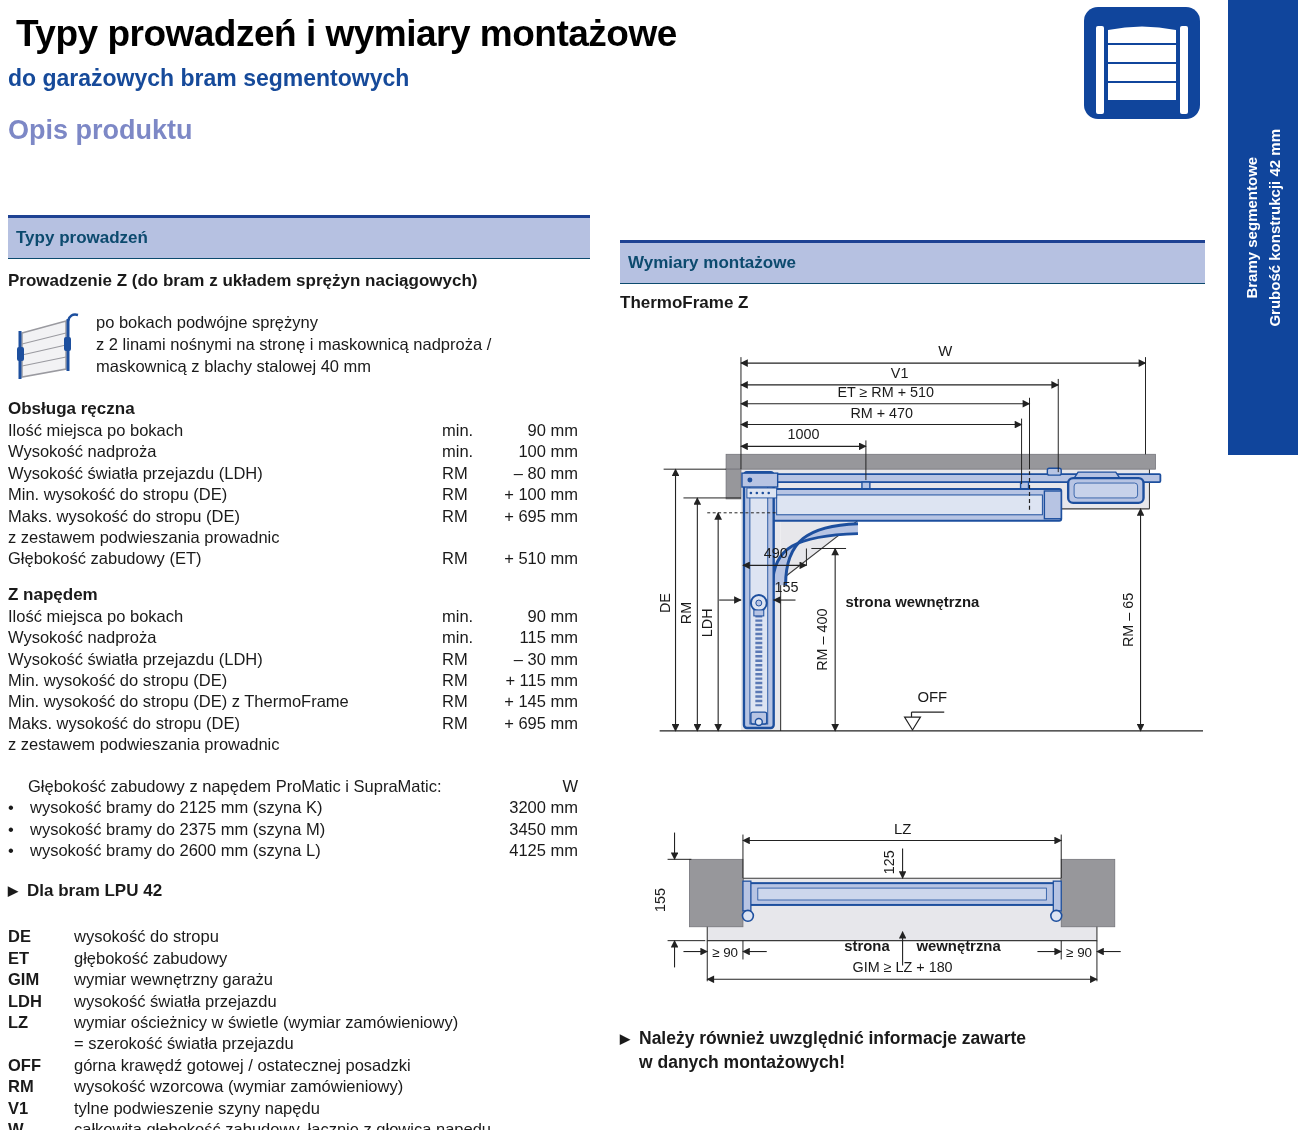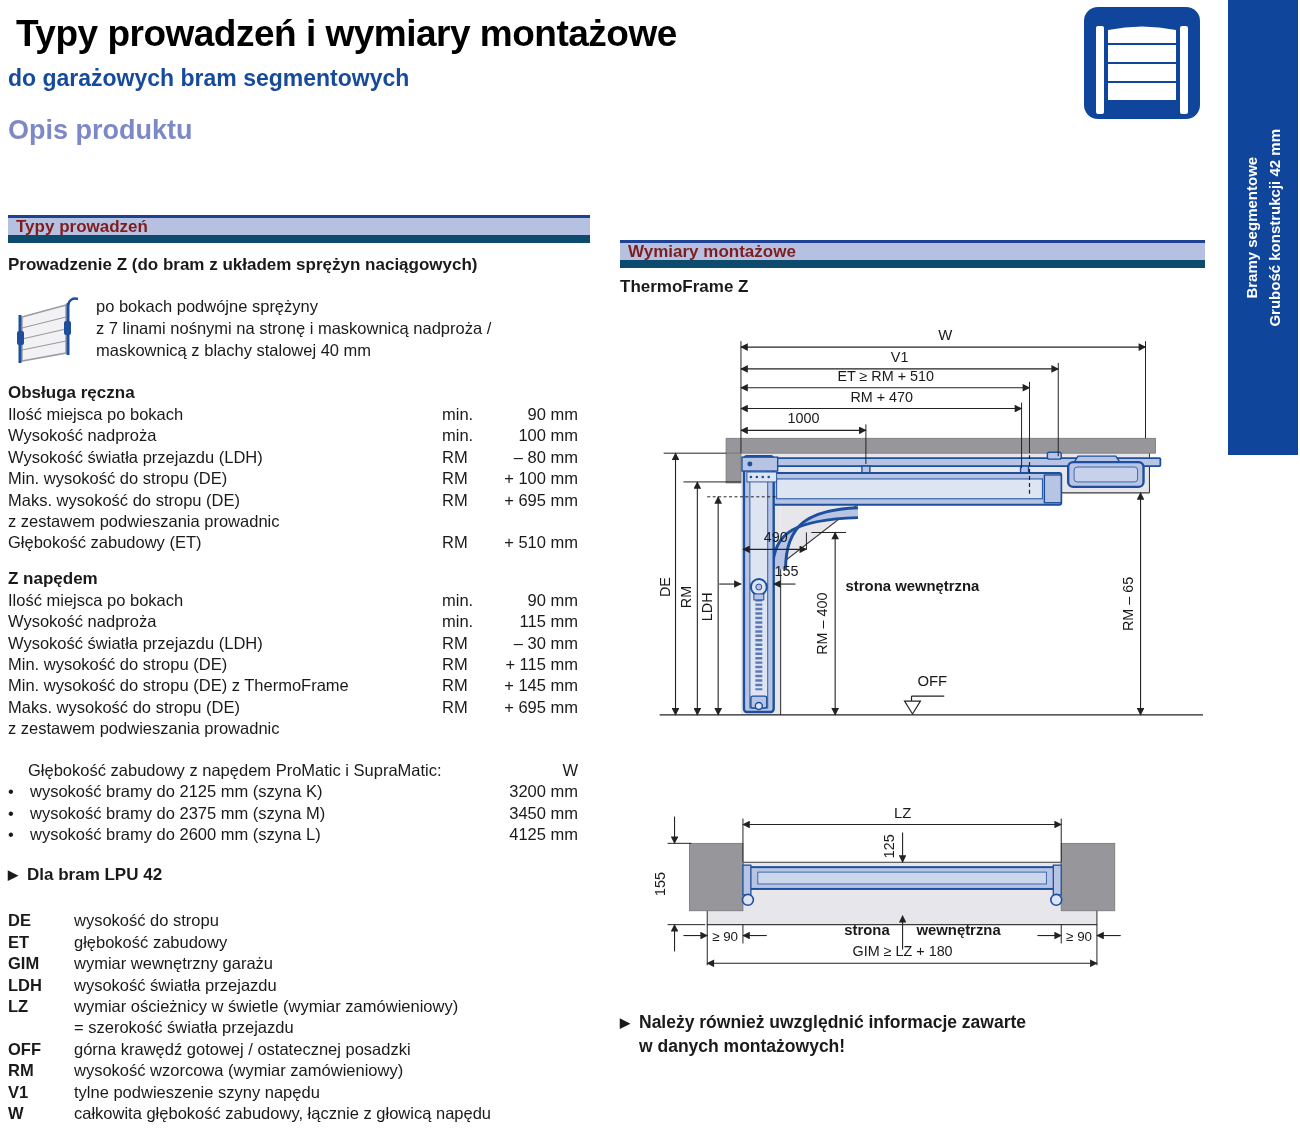--- a/index.html
+++ b/index.html
@@ -18,24 +18,24 @@
     display:flex;align-items:center;justify-content:center;
   }
   .side-tab .tab-text{
     writing-mode:vertical-rl;transform:rotate(180deg);
     color:#fff;font-weight:bold;font-size:15px;line-height:23px;text-align:center;white-space:pre-line;
   }
   
   .col-left{position:absolute;left:8px;top:215px;width:582px;}
   .col-right{position:absolute;left:620px;top:215px;width:585px;margin-top:25px;}
   .section-bar{
-    box-sizing:border-box;height:28px;background:#b6c1e1;
-    border-top:3px solid #1e4293;border-bottom:8px solid #0c4a6e;
+    box-sizing:border-box;height:44px;background:#b6c1e1;
+    border-top:3px solid #1e4293;border-bottom:1px solid #0c4a6e;
     display:flex;align-items:center;padding-left:8px;
-    font-weight:bold;font-size:17px;color:#7f1d1d;
+    font-weight:bold;font-size:17px;color:#0c4a6e;
   }
   .subhead{font-weight:bold;font-size:17px;margin-top:11px;line-height:21px;}
   
   .intro{display:flex;margin-top:20px;}
   .intro-text{margin-left:16px;font-size:16.5px;line-height:22px;}
   
   .tbl-title{font-weight:bold;font-size:17px;margin-top:13px;line-height:22px;}
   .tbl{font-size:16.5px;line-height:21.4px;width:570px;}
   .trow{display:grid;grid-template-columns:1fr 58px 78px;}
   .trow .val{text-align:right;}
@@ -93,21 +93,21 @@
       <line x1="14" y1="44" x2="58" y2="34" stroke="#9a9aa0" stroke-width="1.2"></line>
       <line x1="14" y1="55" x2="58" y2="46" stroke="#9a9aa0" stroke-width="1.2"></line>
       <path d="M 12 20 L 12 68" stroke="#1d4f9e" stroke-width="3"></path>
       <path d="M 60 8 L 60 60" stroke="#1d4f9e" stroke-width="3"></path>
       <path d="M 60 10 Q 62 2 70 4" stroke="#1d4f9e" stroke-width="2.5" fill="none"></path>
       <rect x="9" y="36" width="7" height="14" rx="2" fill="#1d4f9e"></rect>
       <rect x="56" y="26" width="7" height="14" rx="2" fill="#1d4f9e"></rect>
     </svg>
     <div class="intro-text">
       <div>po bokach podwójne sprężyny</div>
-      <div>z 7 linami nośnymi na stronę i maskownicą nadproża /</div>
+      <div>z 2 linami nośnymi na stronę i maskownicą nadproża /</div>
       <div>maskownicą z blachy stalowej 40 mm</div>
     </div>
   </div>
 
   <div class="tbl-title">Obsługa ręczna</div>
   <div class="tbl">
     <div class="trow">
         <span>Ilość miejsca po bokach</span>
         <span>min.</span>
         <span class="val">90 mm</span>

